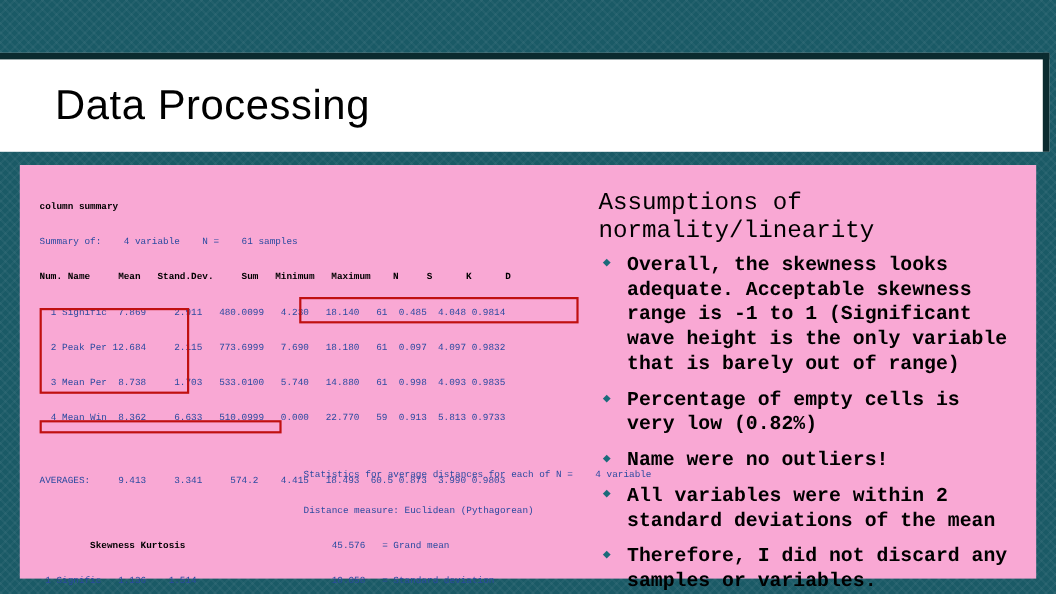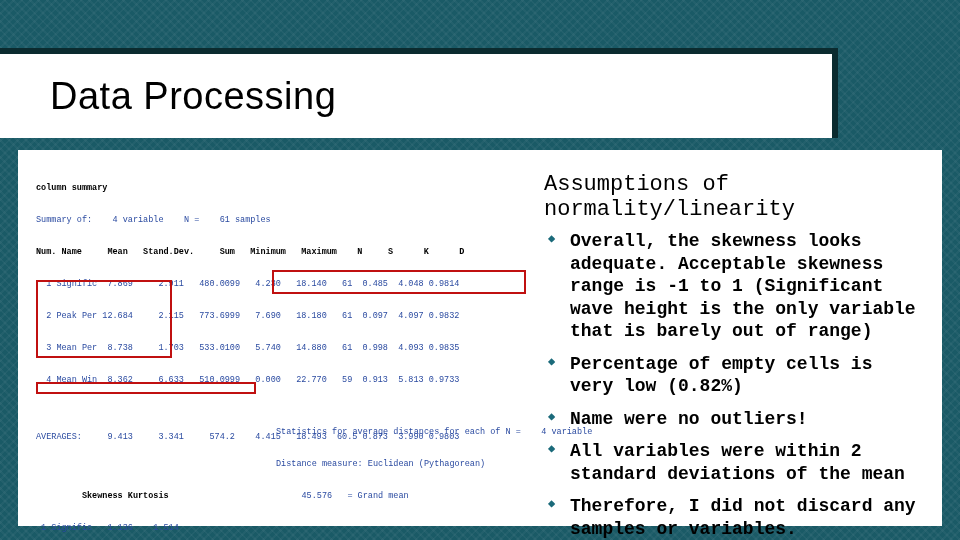--- a/index.html
+++ b/index.html
@@ -12,41 +12,41 @@
       repeating-linear-gradient(-45deg, rgba(255,255,255,0.04) 0 2px, transparent 2px 6px);
     font-family: "Trebuchet MS", "Segoe UI", sans-serif;
     color: #000;
     position: relative;
     overflow: hidden;
   }
   .title-bar {
     position: absolute;
     top: 48px;
     left: 0;
-    width: 838px;
+    width: 954px;
     height: 90px;
     background: #fff;
     border-top: 6px solid #0b2b2f;
     border-right: 6px solid #0b2b2f;
     display: flex;
     align-items: center;
     padding-left: 50px;
   }
   .title-bar h1 {
     font-size: 38px;
     font-weight: 400;
     letter-spacing: 0.5px;
   }
   .content {
     position: absolute;
     top: 150px;
     left: 18px;
     right: 18px;
     bottom: 14px;
-    background: #ffffff;
+    background: #f9a8d4;
     padding: 12px 18px 10px 18px;
     display: flex;
     flex-direction: column;
   }
   .cols {
     display: flex;
     gap: 18px;
     flex: 1;
   }
   .left {
@@ -148,20 +148,21 @@
           
           
           
         </div>
       </div>
 
       <div class="tbl block" style="position:absolute; left:240px; top:244px; width:250px;">
         <div>Statistics for average distances for each of N =    4 variable</div>
         <div>Distance measure: Euclidean (Pythagorean)</div>
         <div>     45.576   = Grand mean</div>
+        <div>     10.058   = Standard deviation</div>
         
       </div>
 
       <div class="redbox rb1"></div>
       <div class="redbox rb2"></div>
       <div class="redbox rb3"></div>
     </div>
 
     <div class="right">
       <div class="subhead">Assumptions of normality/linearity</div>

